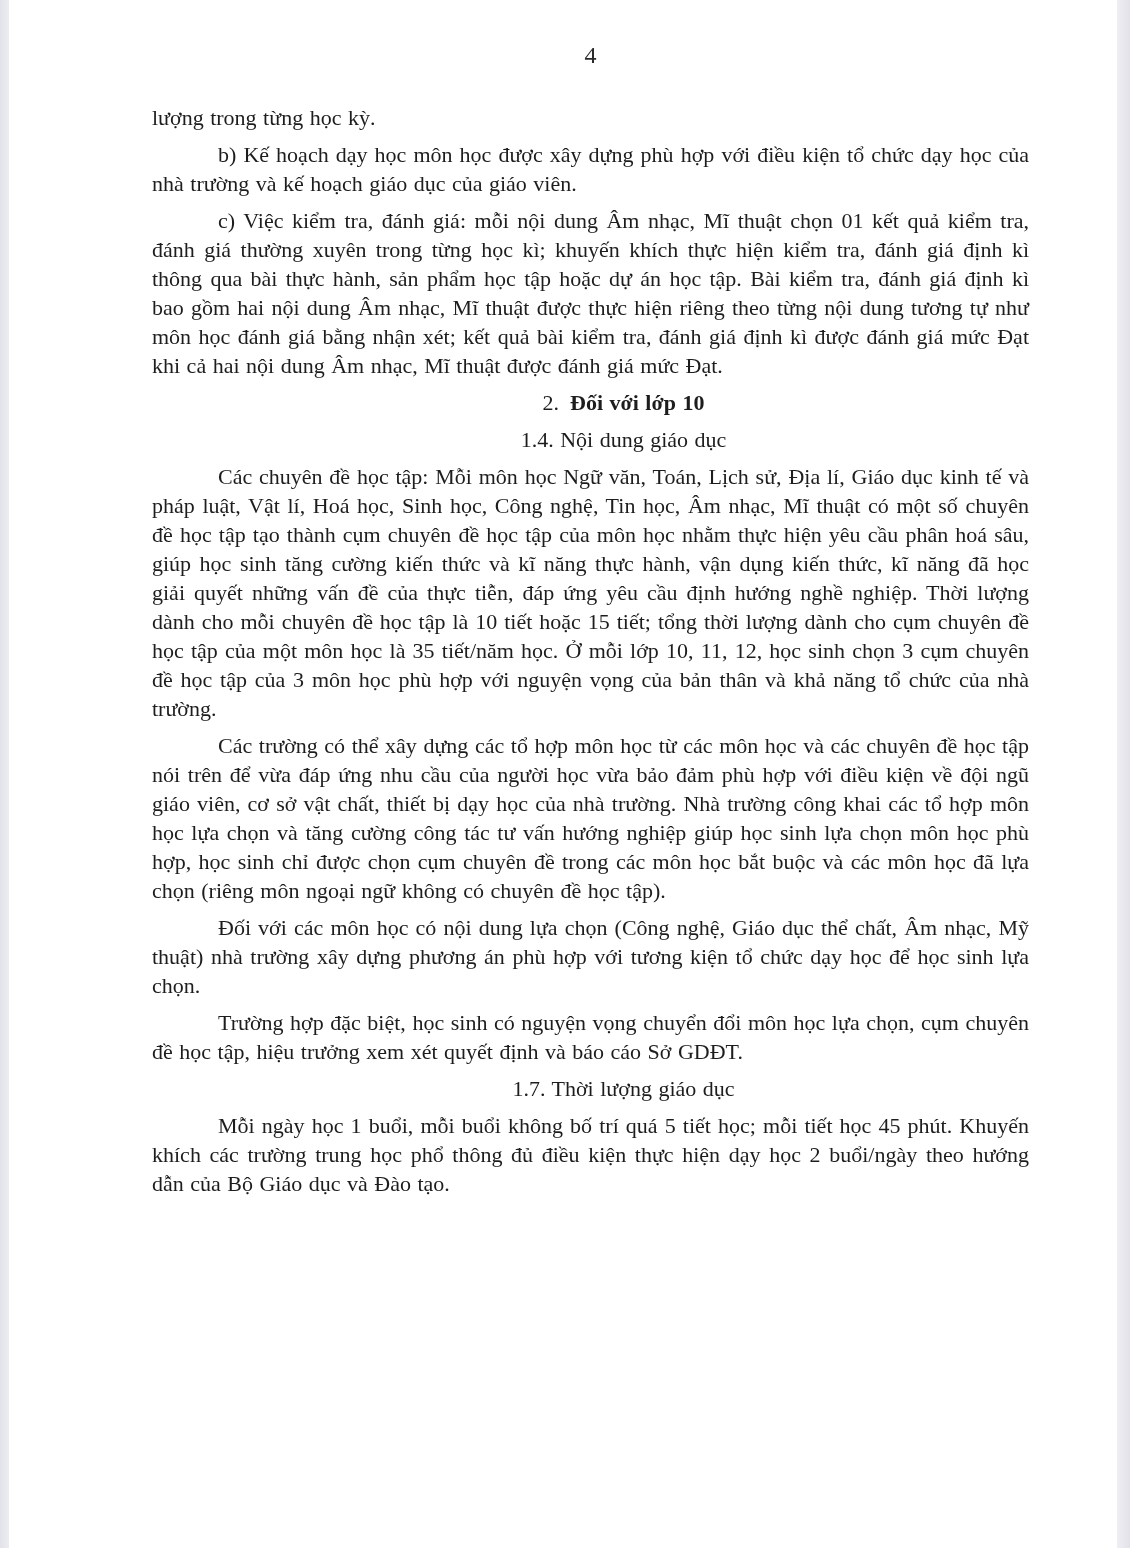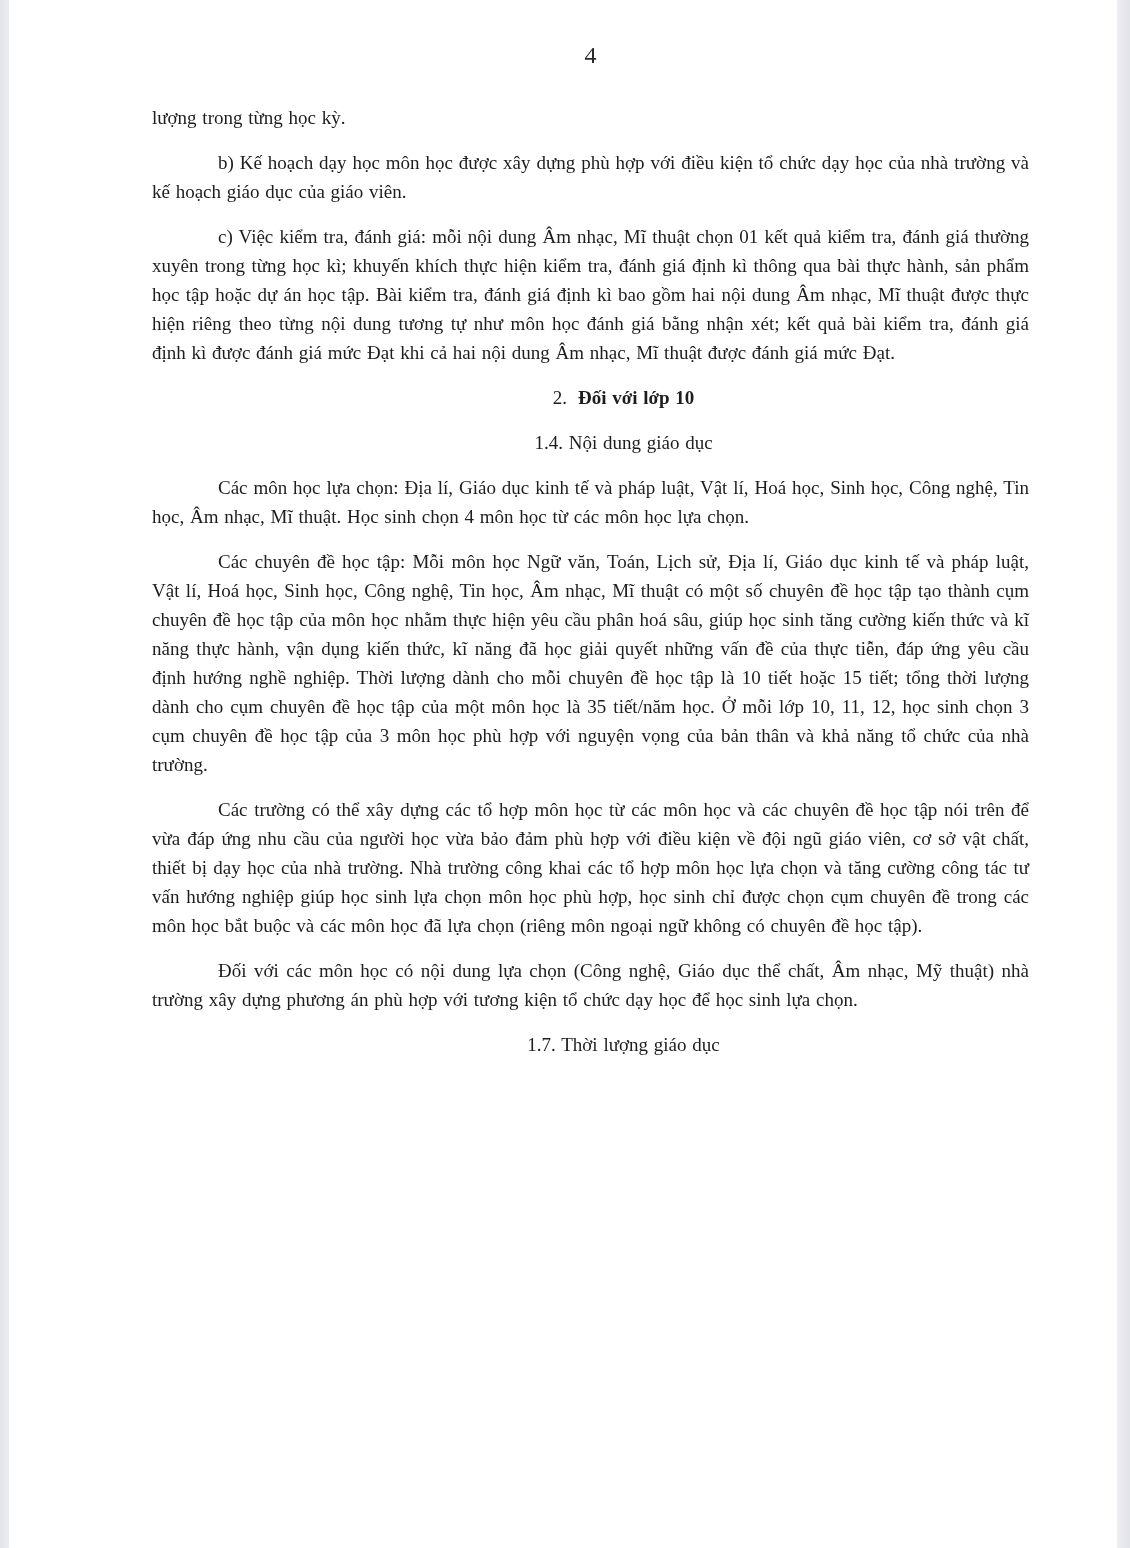--- a/index.html
+++ b/index.html
@@ -34,25 +34,25 @@
     width: 877px;
   }
   .page-number {
     text-align: center;
     font-size: 24px;
     line-height: 30px;
     margin: 0 0 33px 0;
     color: #2a2a2a;
   }
   .para {
-    font-size: 19px;
+    font-size: 22px;
     line-height: 29px;
     text-align: justify;
     text-indent: 66px;
-    margin: 16px 0;
+    margin: 8px 0;
     word-spacing: 1px;
     font-family: Liberation Serif, serif;
   }
   .para.first {
     text-indent: 0;
     margin-top: 0;
   }
   .para.heading { text-align: center; }
   .h-num { margin-right: 11px; }
   .h-title { font-weight: bold; }
@@ -73,25 +73,26 @@
 
     <p class="para">c) Việc kiểm tra, đánh giá: mỗi nội dung Âm nhạc, Mĩ thuật chọn 01 kết quả kiểm tra, đánh giá thường xuyên trong từng học kì; khuyến khích thực hiện kiểm tra, đánh giá định kì thông qua bài thực hành, sản phẩm học tập hoặc dự án học tập. Bài kiểm tra, đánh giá định kì bao gồm hai nội dung Âm nhạc, Mĩ thuật được thực hiện riêng theo từng nội dung tương tự như môn học đánh giá bằng nhận xét; kết quả bài kiểm tra, đánh giá định kì được đánh giá mức Đạt khi cả hai nội dung Âm nhạc, Mĩ thuật được đánh giá mức Đạt.</p>
 
     <p class="para heading">
       <span class="h-num">2.</span><span class="h-title">Đối với lớp 10</span>
     </p>
 
     <p class="para heading">1.4. Nội dung giáo dục</p>
 
 
-    <p class="para">Các môn học lựa chọn: Địa lí, Giáo dục kinh tế và pháp luật, Vật lí, Hoá học, Sinh học, Công nghệ, Tin học, Âm nhạc, Mĩ thuật. Học sinh chọn 4 môn học từ các môn học lựa chọn.</p>
 
     <p class="para">Các chuyên đề học tập: Mỗi môn học Ngữ văn, Toán, Lịch sử, Địa lí, Giáo dục kinh tế và pháp luật, Vật lí, Hoá học, Sinh học, Công nghệ, Tin học, Âm nhạc, Mĩ thuật có một số chuyên đề học tập tạo thành cụm chuyên đề học tập của môn học nhằm thực hiện yêu cầu phân hoá sâu, giúp học sinh tăng cường kiến thức và kĩ năng thực hành, vận dụng kiến thức, kĩ năng đã học giải quyết những vấn đề của thực tiễn, đáp ứng yêu cầu định hướng nghề nghiệp. Thời lượng dành cho mỗi chuyên đề học tập là 10 tiết hoặc 15 tiết; tổng thời lượng dành cho cụm chuyên đề học tập của một môn học là 35 tiết/năm học. Ở mỗi lớp 10, 11, 12, học sinh chọn 3 cụm chuyên đề học tập của 3 môn học phù hợp với nguyện vọng của bản thân và khả năng tổ chức của nhà trường.</p>
 
     <p class="para">Các trường có thể xây dựng các tổ hợp môn học từ các môn học và các chuyên đề học tập nói trên để vừa đáp ứng nhu cầu của người học vừa bảo đảm phù hợp với điều kiện về đội ngũ giáo viên, cơ sở vật chất, thiết bị dạy học của nhà trường. Nhà trường công khai các tổ hợp môn học lựa chọn và tăng cường công tác tư vấn hướng nghiệp giúp học sinh lựa chọn môn học phù hợp, học sinh chỉ được chọn cụm chuyên đề trong các môn học bắt buộc và các môn học đã lựa chọn (riêng môn ngoại ngữ không có chuyên đề học tập).</p>
 
     <p class="para">Đối với các môn học có nội dung lựa chọn (Công nghệ, Giáo dục thể chất, Âm nhạc, Mỹ thuật) nhà trường xây dựng phương án phù hợp với tương kiện tổ chức dạy học để học sinh lựa chọn.</p>
 
+    <p class="para">Trường hợp đặc biệt, học sinh có nguyện vọng chuyển đổi môn học lựa chọn, cụm chuyên đề học tập, hiệu trưởng xem xét quyết định và báo cáo Sở GDĐT.</p>
 
     <p class="para heading">1.7. Thời lượng giáo dục</p>
 
+    <p class="para">Mỗi ngày học 1 buổi, mỗi buổi không bố trí quá 5 tiết học; mỗi tiết học 45 phút. Khuyến khích các trường trung học phổ thông đủ điều kiện thực hiện dạy học 2 buổi/ngày theo hướng dẫn của Bộ Giáo dục và Đào tạo.</p>
   </div>
 </div>
 
 </body></html>

